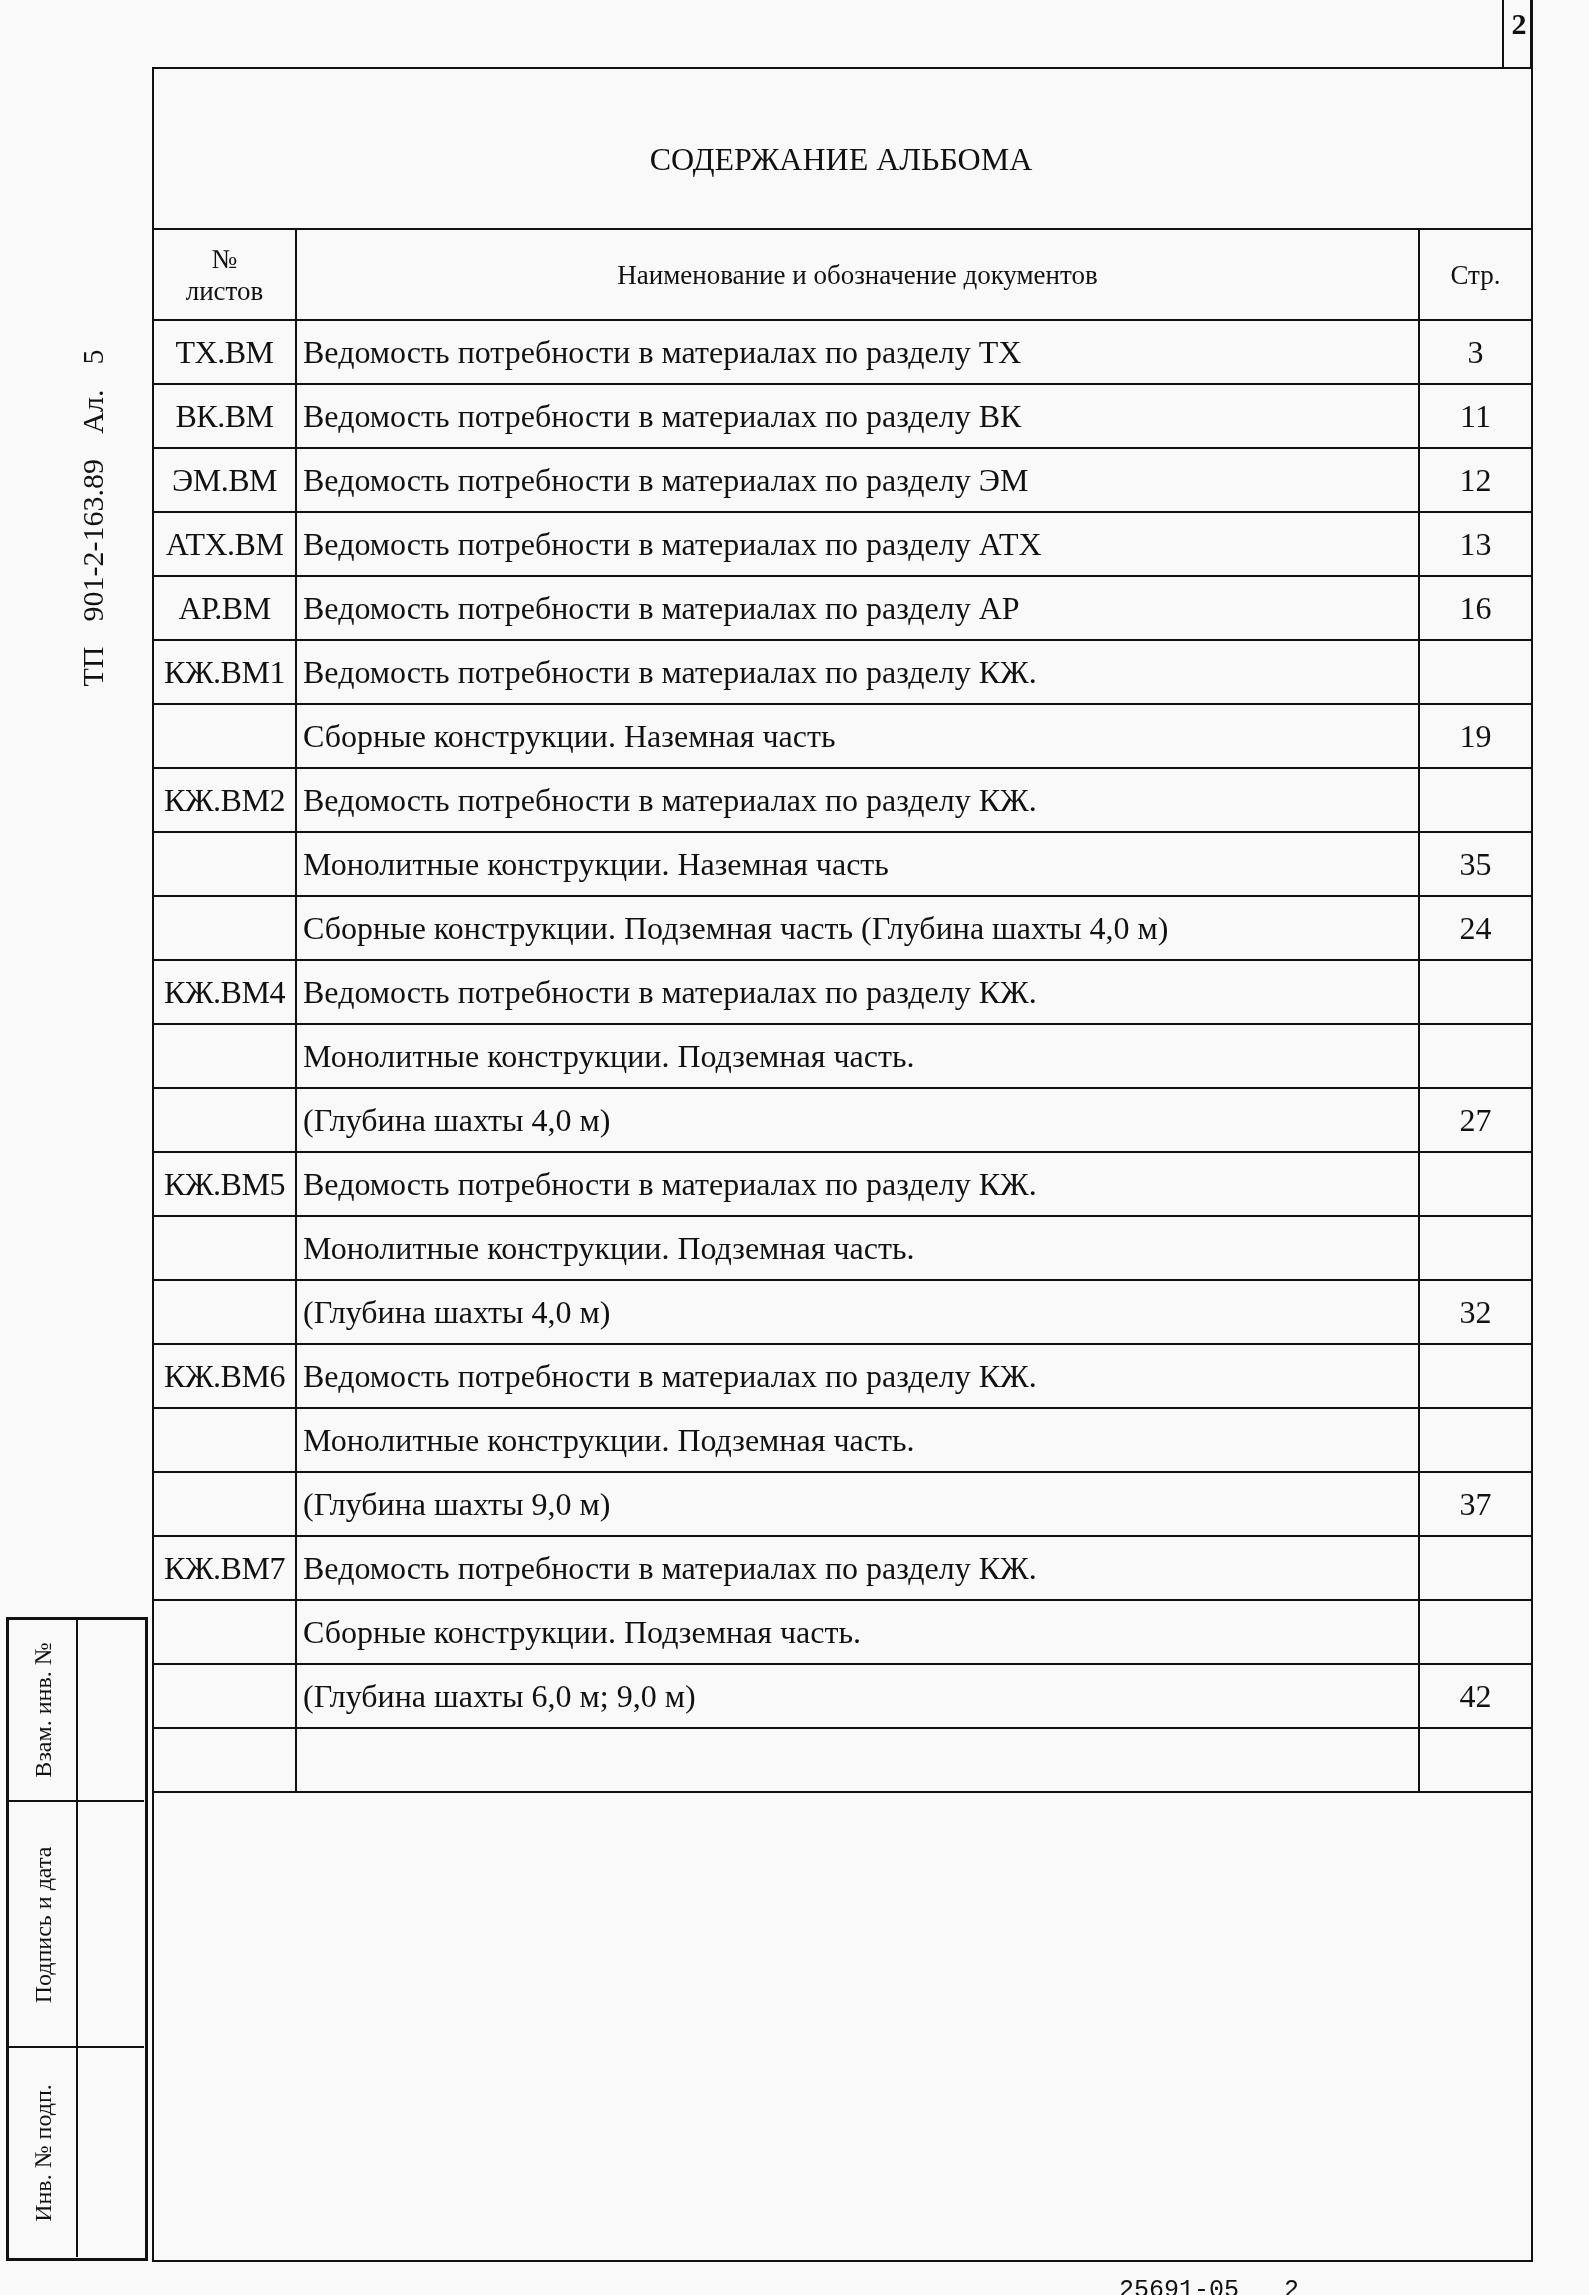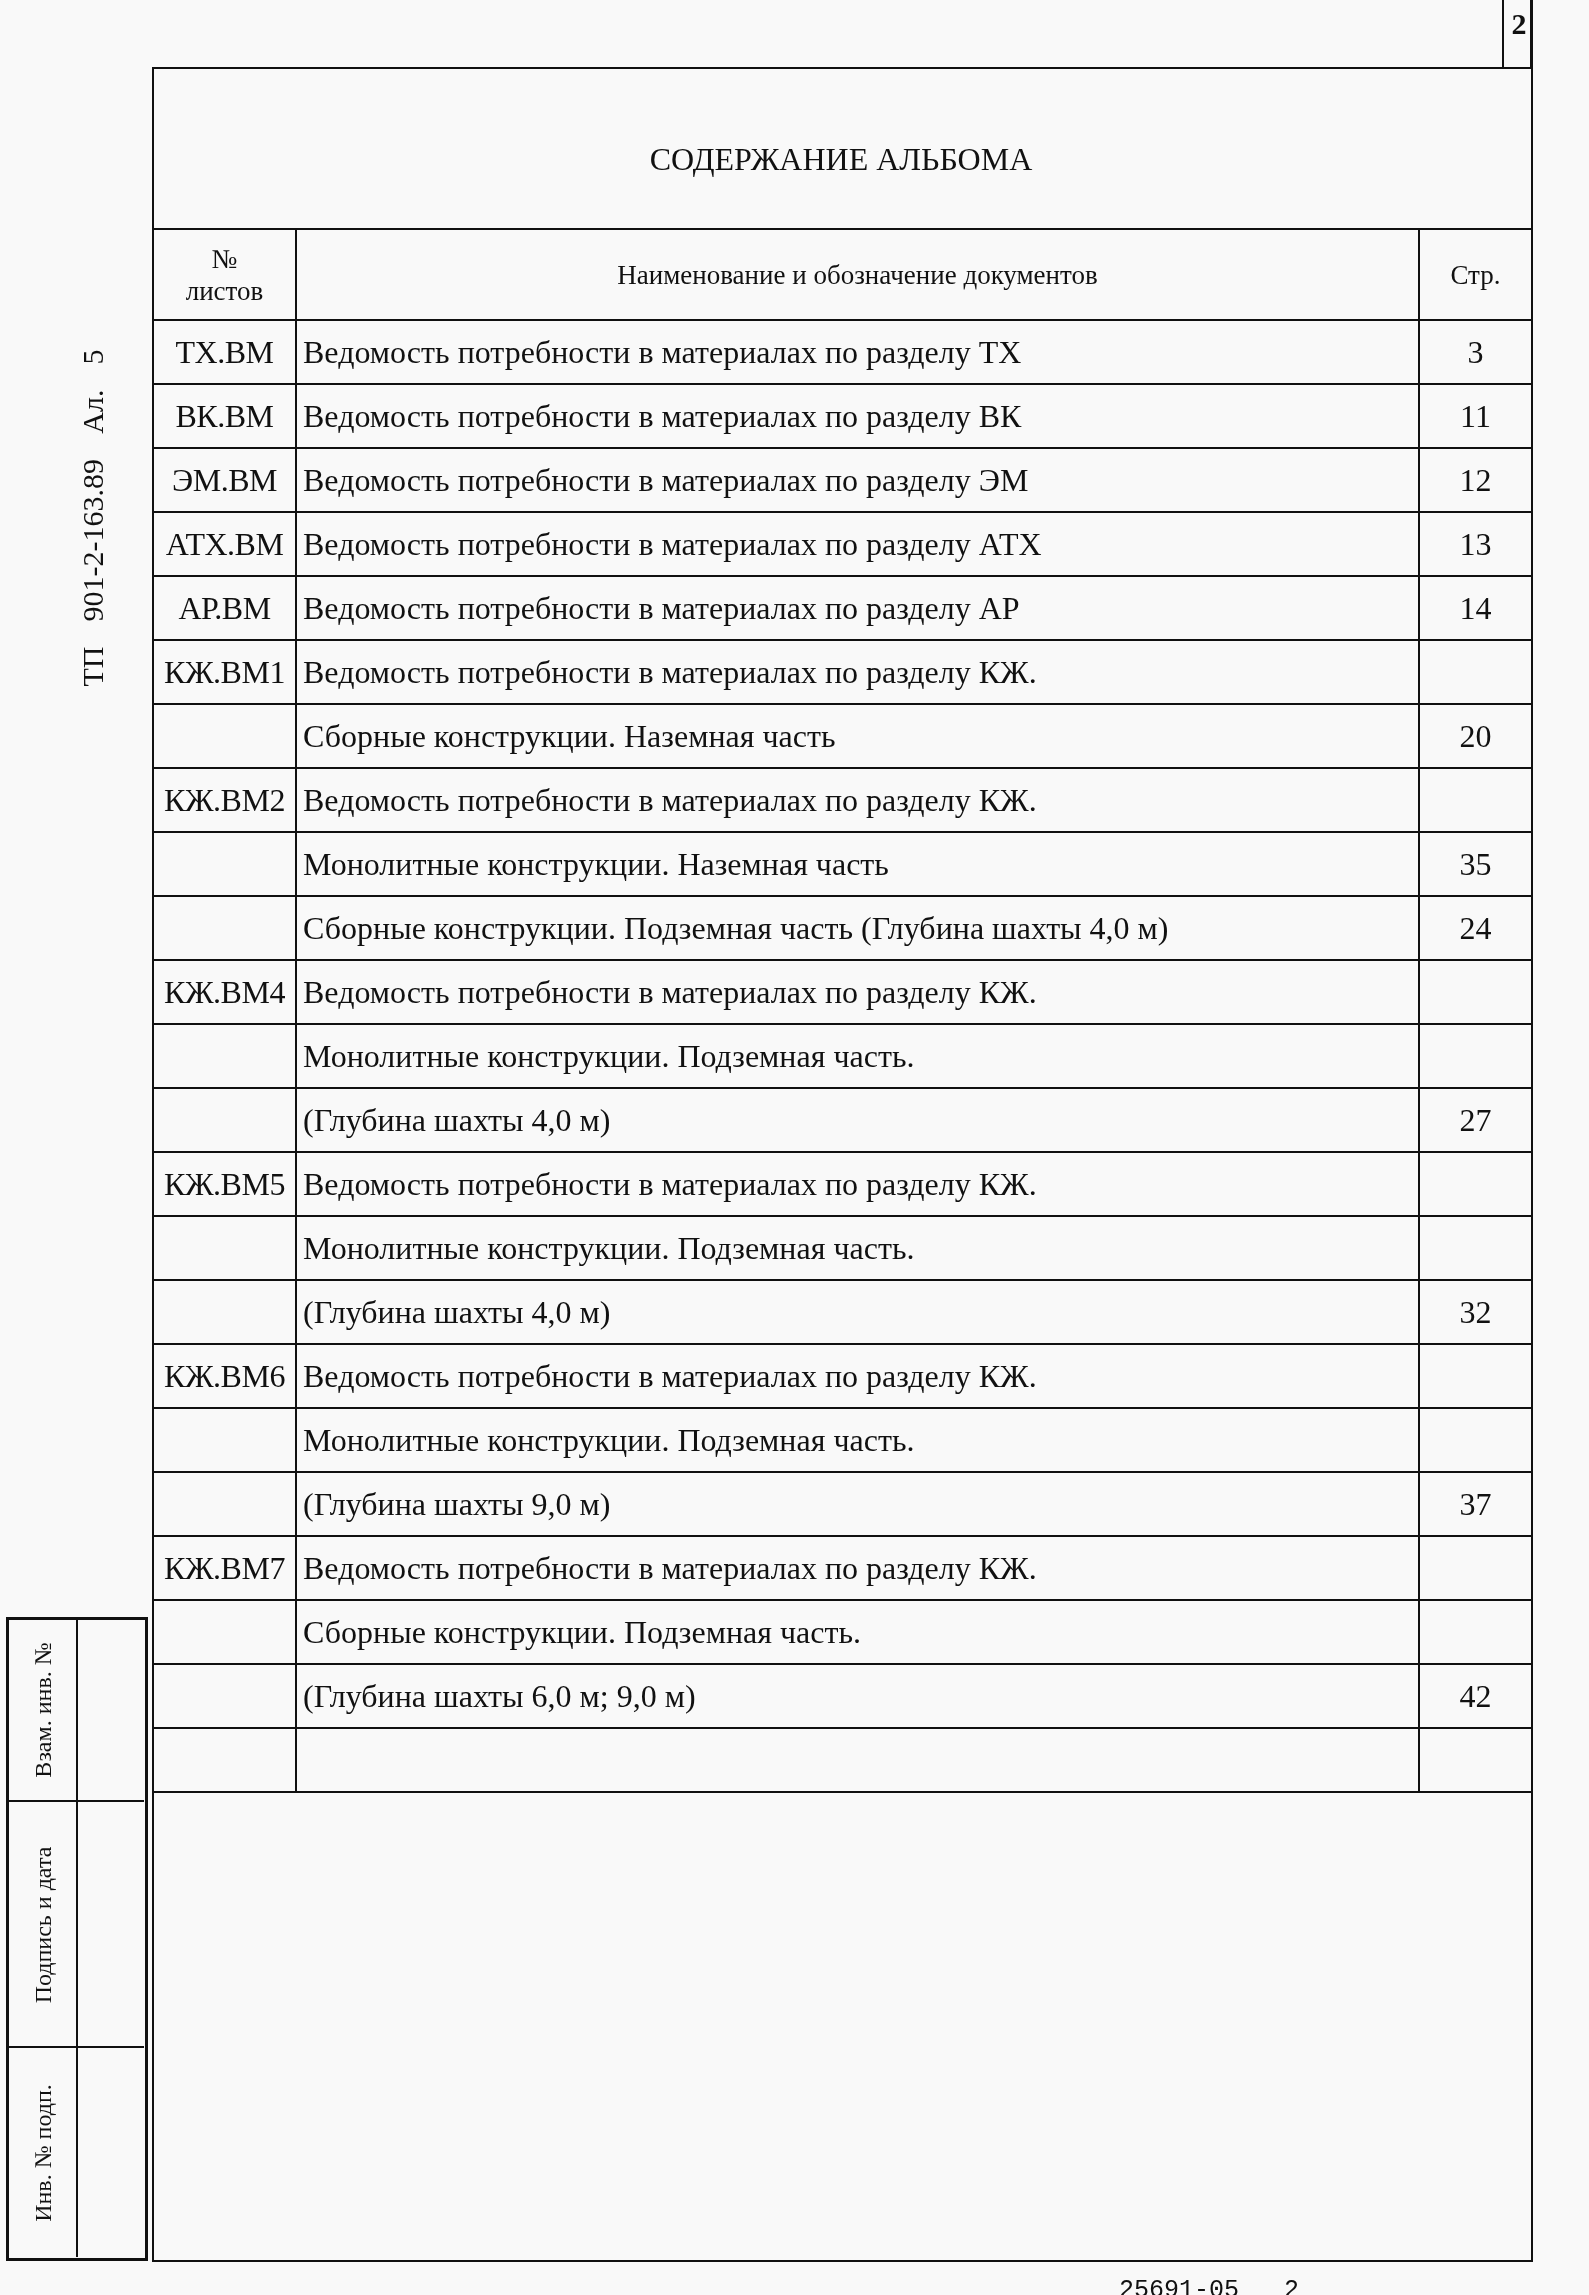--- a/index.html
+++ b/index.html
@@ -80,31 +80,31 @@
         <td class="page">12</td>
       </tr>
       <tr>
         <td class="code">АТХ.ВМ</td>
         <td class="name">Ведомость потребности в материалах по разделу АТХ</td>
         <td class="page">13</td>
       </tr>
       <tr>
         <td class="code">АР.ВМ</td>
         <td class="name">Ведомость потребности в материалах по разделу АР</td>
-        <td class="page">14</td>
+        <td class="page">16</td>
       </tr>
       <tr>
         <td class="code">КЖ.ВМ1</td>
         <td class="name">Ведомость потребности в материалах по разделу КЖ.</td>
         <td class="page"></td>
       </tr>
       <tr>
         <td class="code"></td>
         <td class="name">Сборные конструкции. Наземная часть</td>
-        <td class="page">20</td>
+        <td class="page">19</td>
       </tr>
       <tr>
         <td class="code">КЖ.ВМ2</td>
         <td class="name">Ведомость потребности в материалах по разделу КЖ.</td>
         <td class="page"></td>
       </tr>
       <tr>
         <td class="code"></td>
         <td class="name">Монолитные конструкции. Наземная часть</td>
         <td class="page">35</td>

